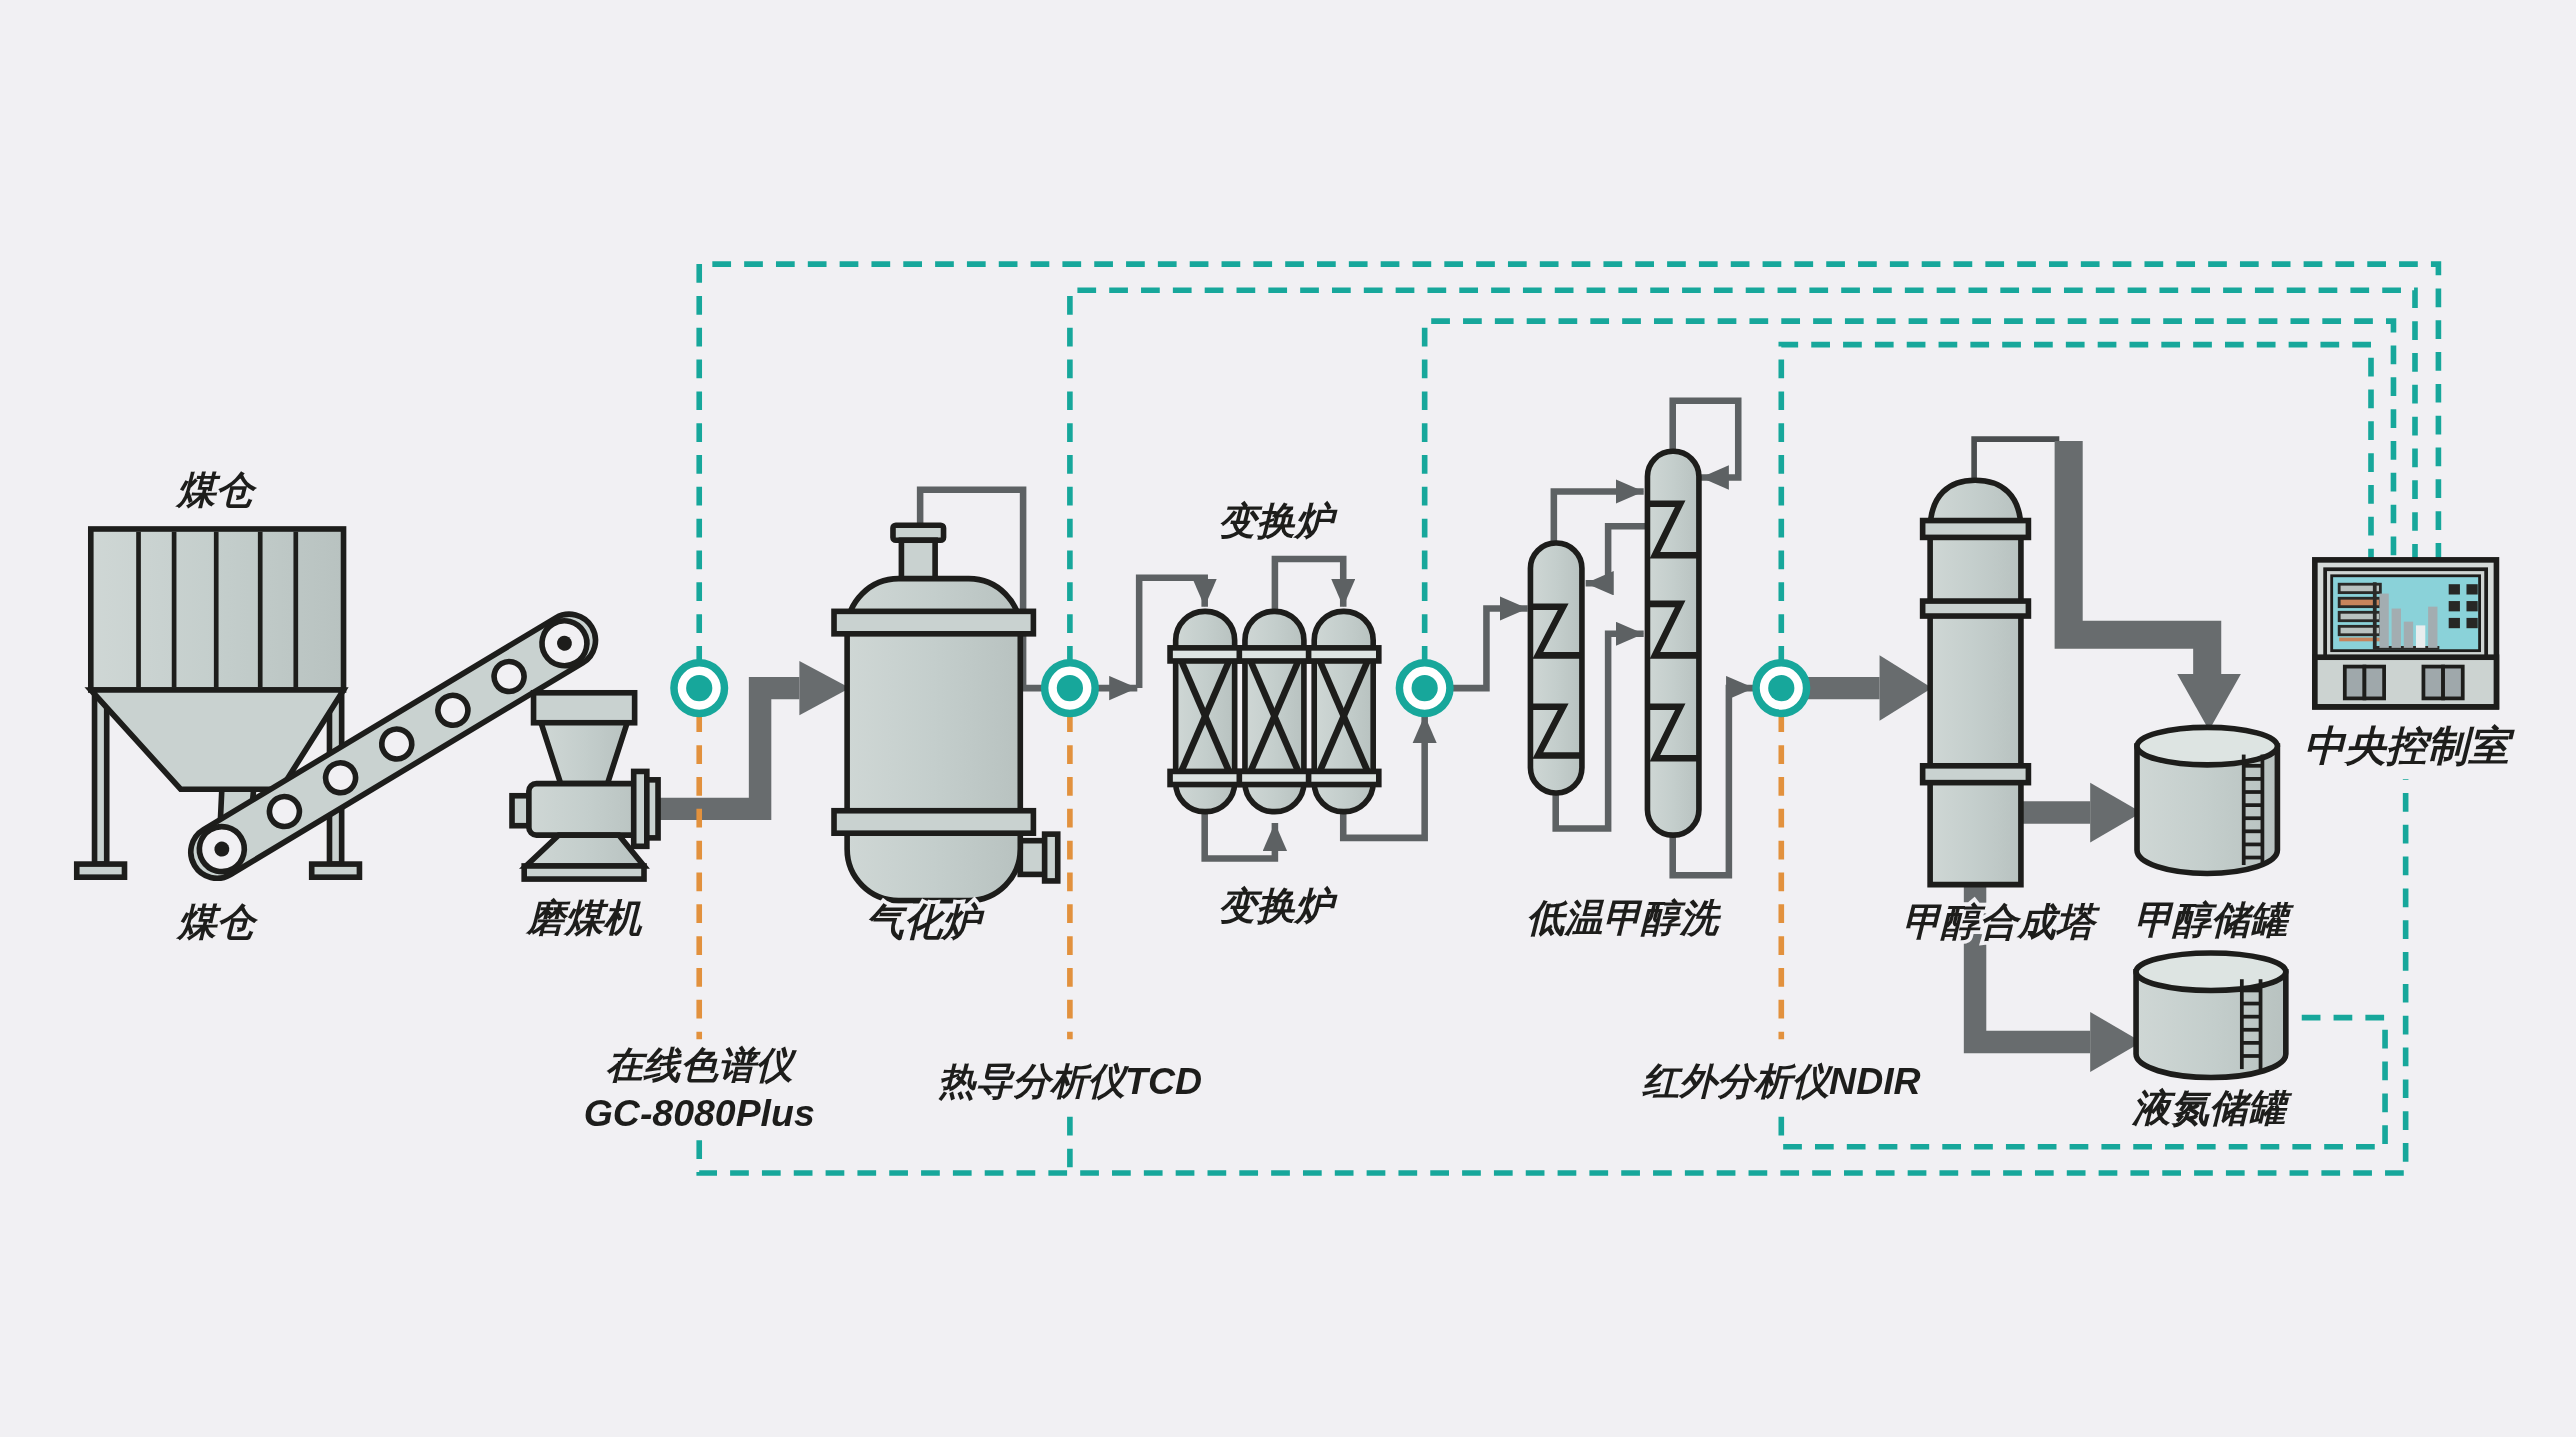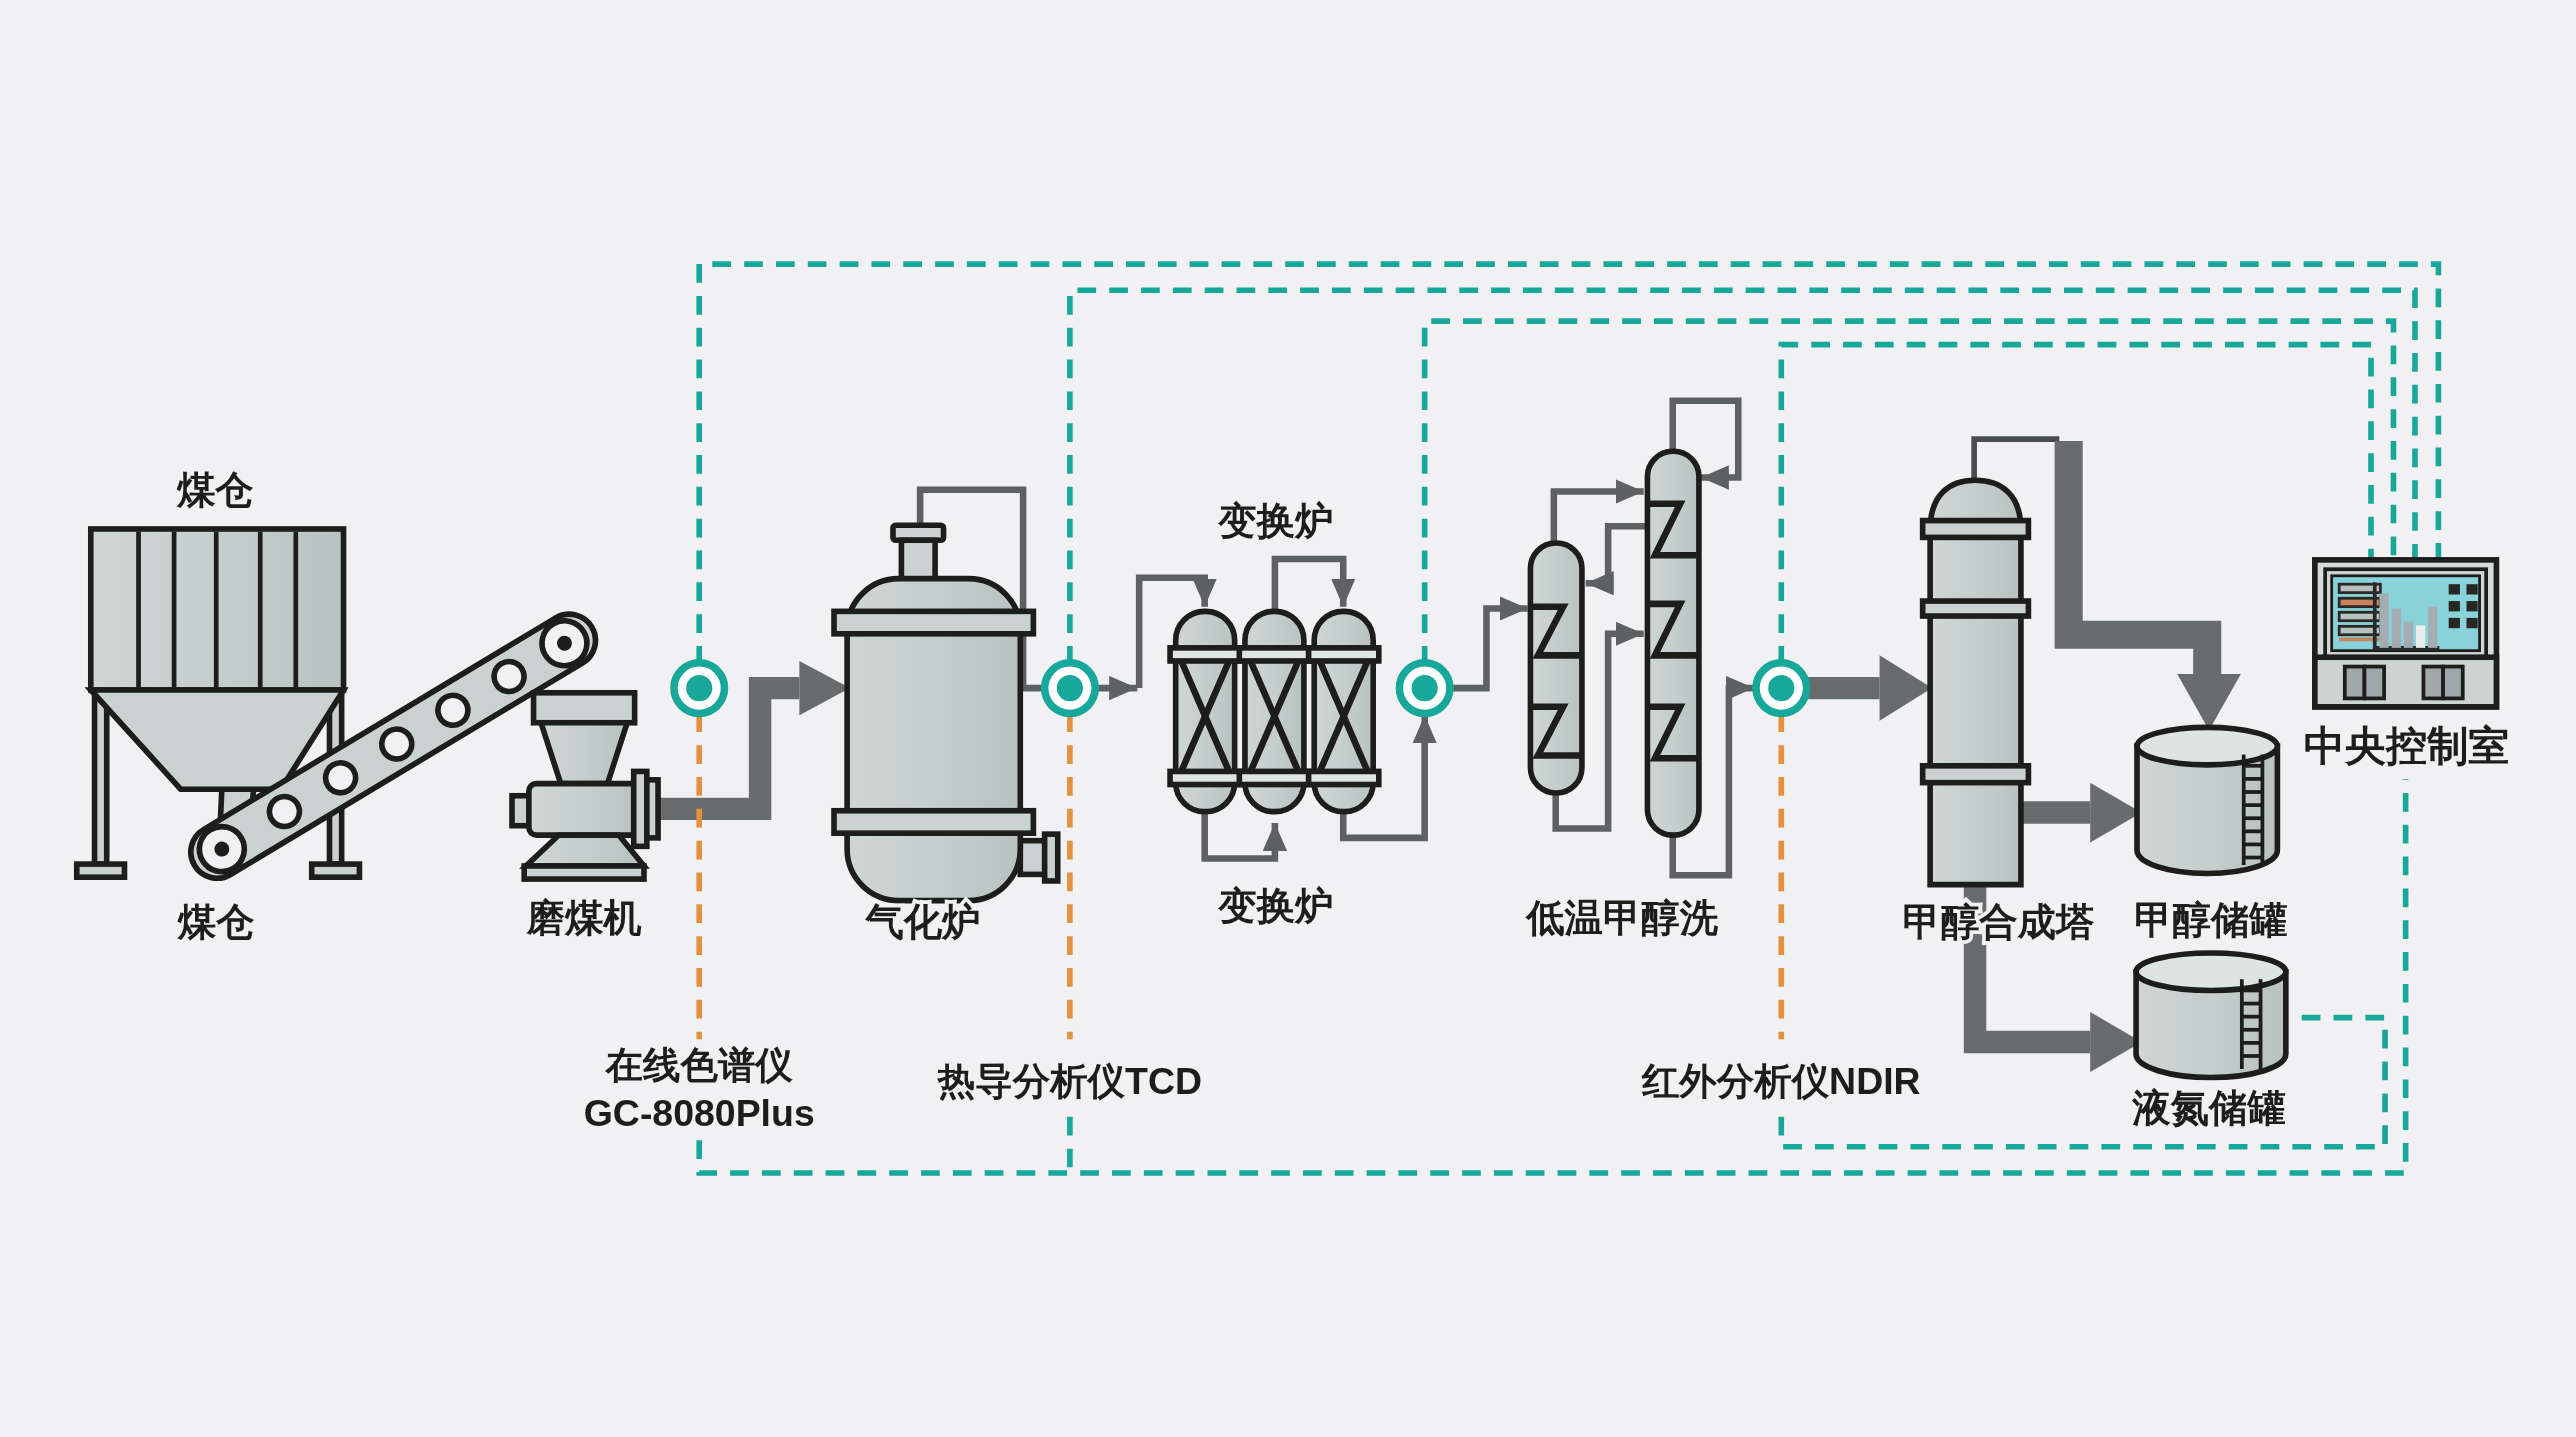--- a/index.html
+++ b/index.html
@@ -1,17 +1,17 @@
 <!DOCTYPE html>
 <html style="font-size:15px"><head>
 <meta charset="utf-8">
 <style>
   html,body{margin:0;padding:0;background:#f1f0f3;}
   body{font-family:"Liberation Sans","DejaVu Sans",sans-serif;}
-  .stage{position:relative;width:2576px;height:1438px;background:#f1f0f3;overflow:hidden;}
+  .stage{position:relative;width:2576px;height:1438px;background:#f1f0f3;overflow:hidden;font-style:italic;}
   svg{display:block;}
   .eq{fill:url(#gradEquip);stroke:#1d1d1b;stroke-width:6;}
   .eqflat{fill:#c9d2d0;stroke:#1d1d1b;stroke-width:6;}
   .eqlight{fill:#dde4e2;stroke:#1d1d1b;stroke-width:6;}
   .inner{stroke:#1d1d1b;stroke-width:5;fill:none;}
   .innerThick{stroke:#1d1d1b;stroke-width:7;fill:none;}
   .pipe{stroke:#5d6163;stroke-width:7;fill:none;}
   .pipeThin{stroke:#4a4d4f;stroke-width:6;fill:none;}
   .thick{stroke:#686c6e;stroke-width:24;fill:none;}
   .thick30{stroke:#686c6e;stroke-width:30;fill:none;}

